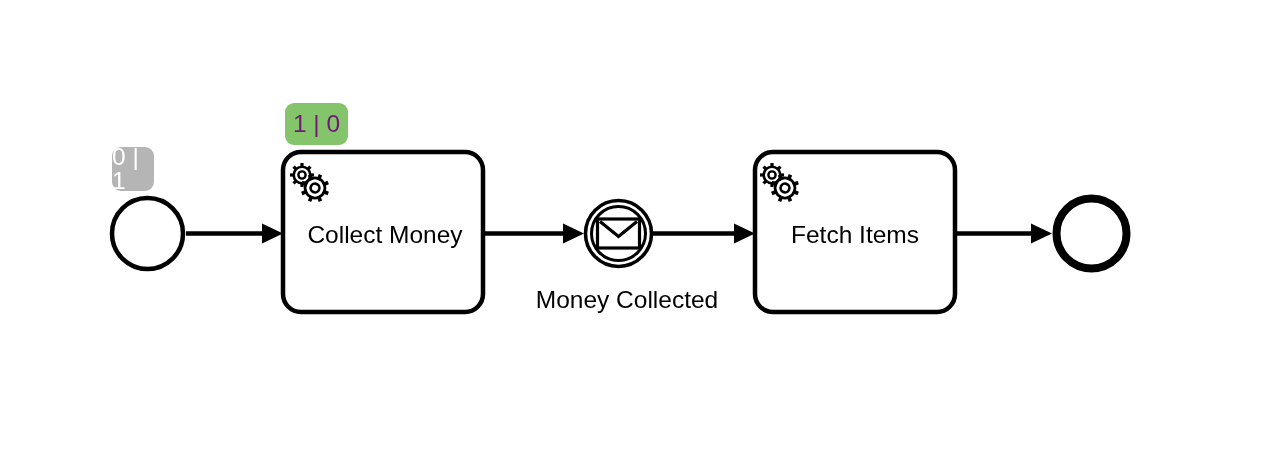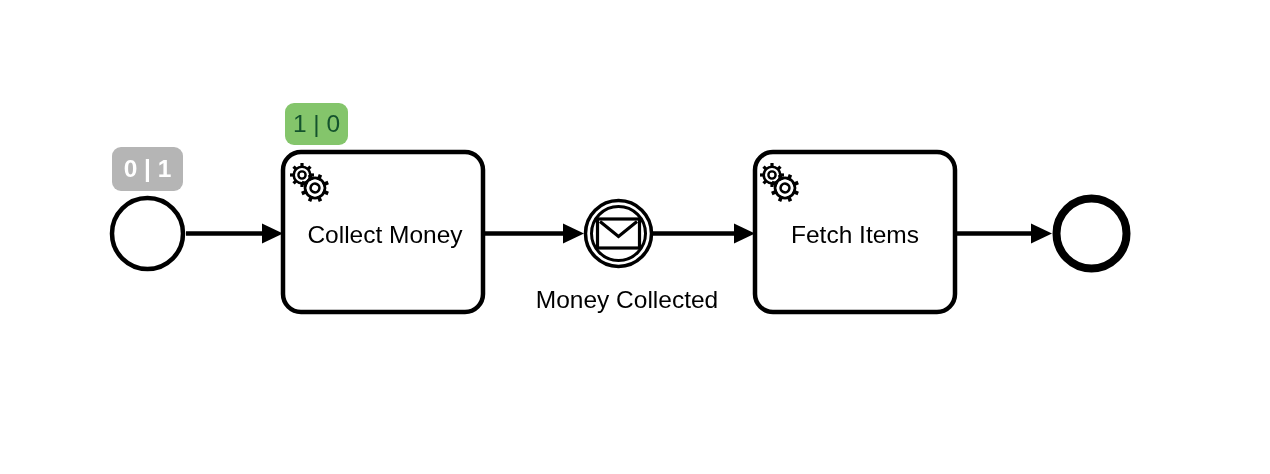--- a/index.html
+++ b/index.html
@@ -28,21 +28,21 @@
   .badge {
     position: absolute;
     display: flex;
     align-items: center;
     justify-content: center;
     border-radius: 9px;
     font-size: 24.5px;
     line-height: 1;
     user-select: none;
   }
-  #badge-start { left: 112px; top: 147px; width: 71px; height: 44px; font-weight: bold; }
+  #badge-start { left: 112px; top: 147px; width: 42px; height: 44px; }
   #badge-collect { left: 285px; top: 103px; width: 63px; height: 42px; }
 </style>
 </head>
 <body>
 
 <div class="canvas">
 
   <svg width="1270" height="474" viewBox="0 0 1270 474">
     <defs>
       <g id="svc-gears">
@@ -118,15 +118,15 @@
       <rect class="shape task-rect" x="755" y="152" width="200" height="160" rx="18" ry="18"></rect>
       <use href="#svc-gears" x="758" y="161"></use>
       <text class="bpmn-label" x="855" y="234">Fetch Items</text>
     </g>
 
     <circle class="shape" cx="1091.5" cy="233.5" r="35" stroke-width="8"></circle>
   </svg>
 
   <div class="badge" id="badge-start" style="background-color: rgb(181, 181, 181); color: rgb(255, 255, 255);">0 | 1</div>
 
-  <div class="badge" id="badge-collect" style="background-color: rgb(132, 197, 107); color: #14532d;">1 | 0</div>
+  <div class="badge" id="badge-collect" style="background-color: rgb(132, 197, 107); color: #701a75;">1 | 0</div>
 
 </div>
 
 </body></html>

